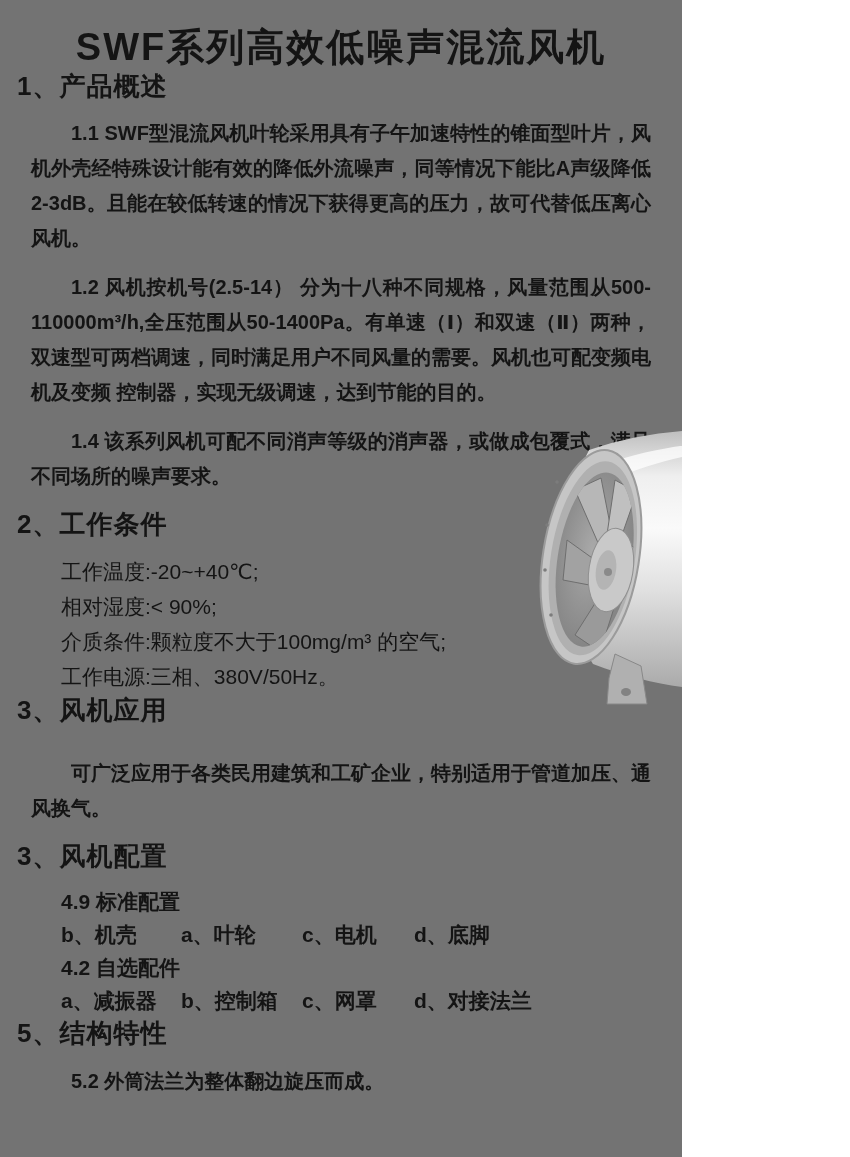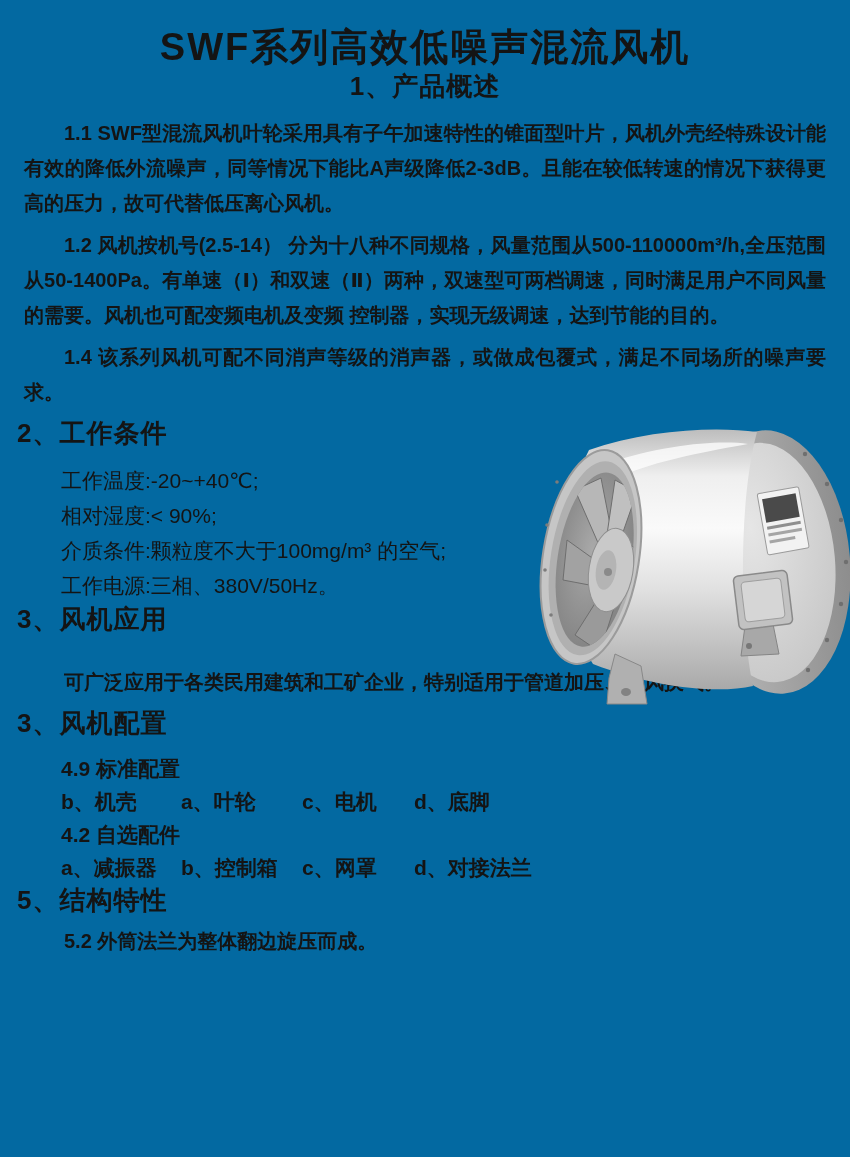--- a/index.html
+++ b/index.html
@@ -1,27 +1,27 @@
 <!DOCTYPE html>
 <html><head>
 <meta charset="utf-8">
 <style>
   html,body{margin:0;padding:0;background:#ffffff;}
-  .page{position:relative;width:850px;height:1157px;background:#0369a1;overflow:hidden;
+  .page{position:relative;width:682px;height:1157px;background:#737373;overflow:hidden;
         font-family:"Liberation Sans","DejaVu Sans",sans-serif;color:#141414;}
   .inner{padding:0 17px;}
   h1.doc-title{margin:0;padding-top:24px;font-size:38px;line-height:46px;font-weight:700;
         text-align:center;letter-spacing:2px;}
   h2.sec{margin:0;font-size:26px;line-height:33px;font-weight:700;letter-spacing:1px;}
-  .mt-s1{margin-top:32px;text-align:center;}
+  .mt-s1{margin-top:32px;}
   .mt-s2{margin-top:30px;}
   .mt-s3{margin-top:32px;}
   .mt-s4{margin-top:18px;}
   .mt-s5{margin-top:22px;}
-  .para{margin:7px;font-size:20px;line-height:35px;font-weight:700;text-align:justify;}
+  .para{margin:14px;font-size:20px;line-height:35px;font-weight:700;text-align:justify;}
   .indent{text-indent:2em;}
   .first{margin-top:13px;}
   .cond-list{margin:13px 0 0 44px;}
   .cond-line{font-size:21px;line-height:35px;font-weight:400;white-space:nowrap;}
   .app-para{margin-top:29px;}
   .cfg-block{margin:12px 0 0 44px;}
   .cfg-label{font-size:21px;line-height:33px;font-weight:700;}
   .cfg-row{display:grid;grid-template-columns:120px 121px 112px auto;
         font-size:21px;line-height:33px;font-weight:700;}
   .fan-photo{position:absolute;left:505px;top:420px;width:345px;height:292px;}

